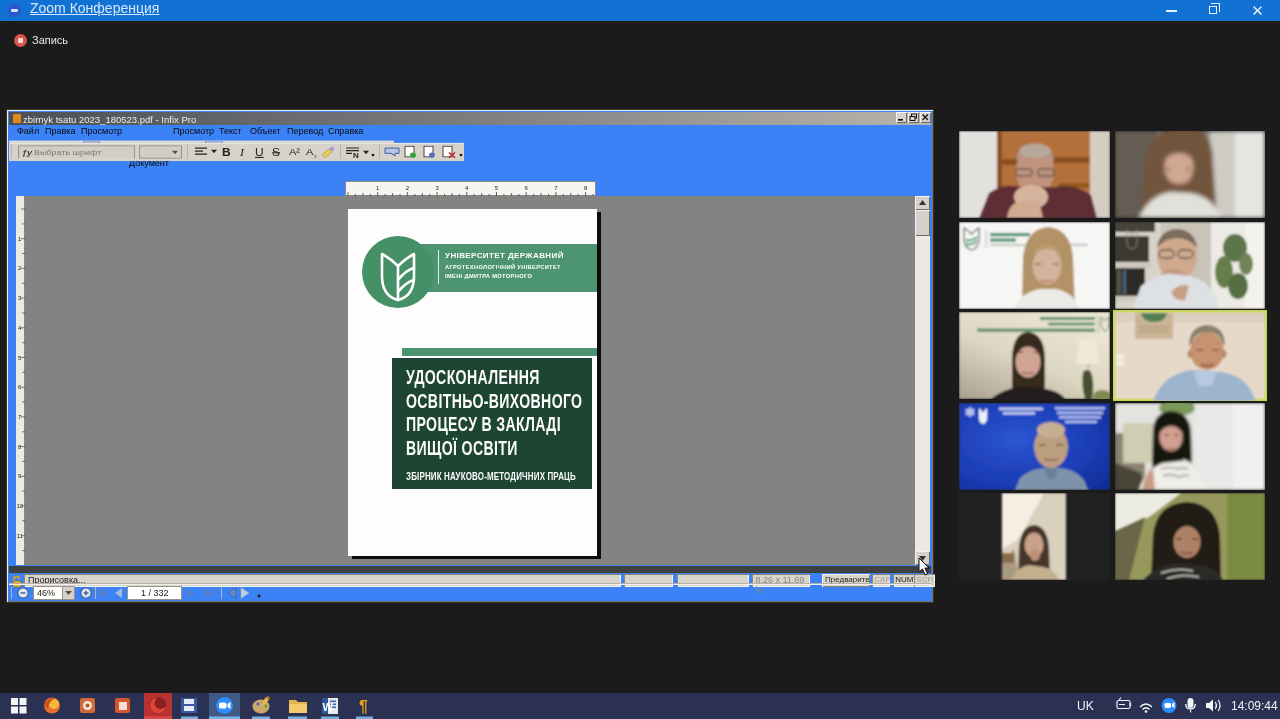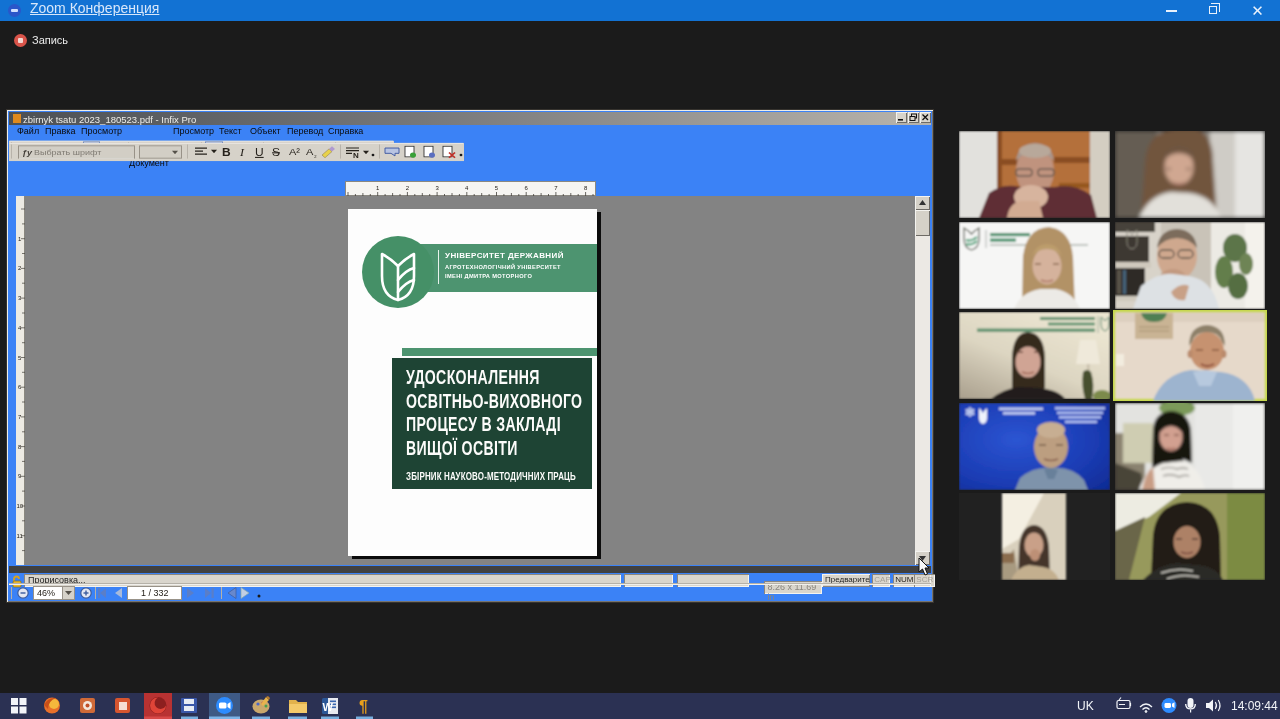--- a/index.html
+++ b/index.html
@@ -365,21 +365,21 @@
           </svg></div>
     </div>
     <div id="sb1" class="abs" style="left:2px;top:456px;width:922px;height:17px;border-top:7px solid #404040;">
       <svg class="abs" style="left:2px;top:2px;" width="12" height="13" viewBox="0 0 12 13">
         <path d="M3 6 L3 4 Q3 1.5 5.5 1.5 Q8 1.5 8 4" fill="none" stroke="#d8a020" stroke-width="1.8"></path>
         <rect x="2" y="6" width="8" height="6" rx="1" fill="#e8b830" stroke="#8a6a10" stroke-width="0.7"></rect>
       </svg>
       <div class="sunk" style="left:15px;top:1px;width:597px;">Прорисовка...</div>
       <div class="sunk" style="left:615px;top:1px;width:49px;"></div>
       <div class="sunk" style="left:667.5px;top:1px;width:72px;"></div>
-      <div class="sunk" style="left:742.5px;top:8px;width:58px;color:#8a867e;margin-left:12px;">8.26 x 11.69 in</div>
+      <div class="sunk" style="left:742.5px;top:1px;width:58px;color:#8a867e;">8.26 x 11.69 in</div>
       <div class="raise" style="left:813px;top:1px;width:48px;font-size:8px;">Предварител</div>
       <div class="sunk" style="left:863.3px;top:1px;width:18px;color:#a39f96;padding-left:2px;font-size:8px;">CAP</div>
       <div class="sunk" style="left:884.3px;top:1px;width:42px;color:#26221c;padding-left:2px;font-size:8px;">NUM</div>
       <div class="sunk" style="left:905.3px;top:1px;width:16.7px;color:#a39f96;padding-left:2px;font-size:8px;">SCR</div>
     </div>
     <div id="sb2" class="abs" style="left:2px;top:473px;width:922px;height:18px;">
       <svg width="922" height="18" viewBox="0 0 922 18">
         <line x1="0" y1="0.5" x2="922" y2="0.5" stroke="#b5b1a8"></line>
         <line x1="0" y1="1.5" x2="922" y2="1.5" stroke="#f0efeb"></line>
         <line x1="2.5" y1="4" x2="2.5" y2="16" stroke="#b5b1a8"></line>

